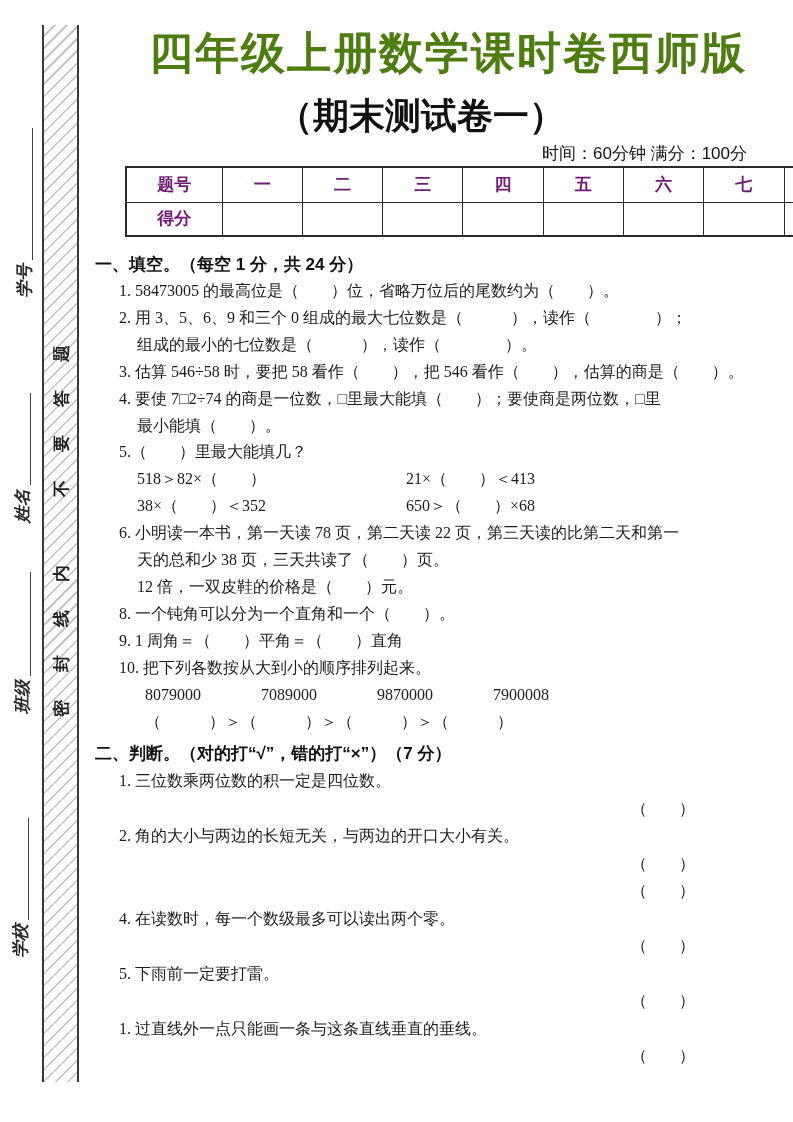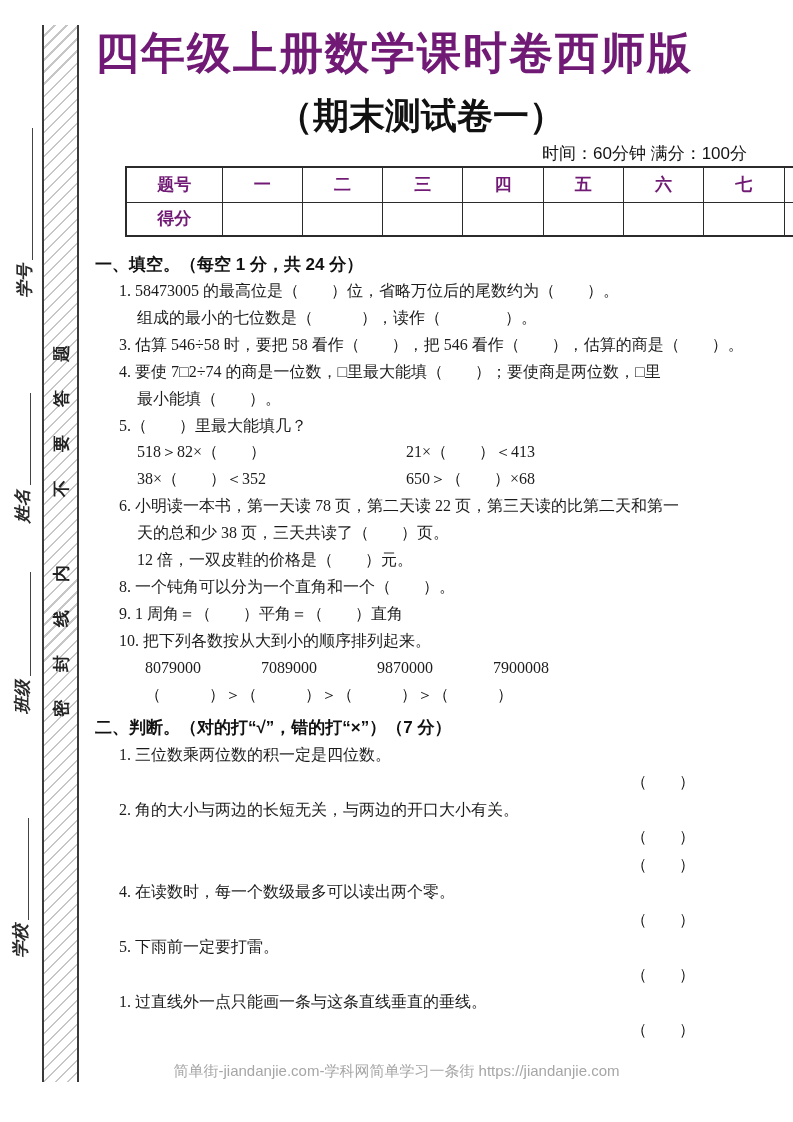--- a/index.html
+++ b/index.html
@@ -28,22 +28,22 @@
   }
   .seal-field .fline { flex:1; border-bottom:1.5px solid #444; margin-bottom:3px; margin-left:4px; }
   .sf-xuehao { left:24px; top:213px; width:170px; }
   .sf-xingming { left:22px; top:458px; width:130px; }
   .sf-banji { left:22px; top:643px; width:142px; }
   .sf-xuexiao { left:20px; top:888px; width:140px; }
 
   
   .content { position:absolute; left:95px; top:22px; width:652px; }
   .title {
-    text-align:left; font-family:"Liberation Sans", sans-serif; font-weight:bold;
-    font-size:44px; line-height:62px; letter-spacing:2px; color:#701a75;
+    text-align:right; font-family:"Liberation Sans", sans-serif; font-weight:bold;
+    font-size:44px; line-height:62px; letter-spacing:2px; color:#4d7c0f;
   }
   .subtitle {
     text-align:center; font-family:"Liberation Sans", sans-serif; font-weight:bold;
     font-size:36px; line-height:52px; margin-top:6px; color:#111;
   }
   .meta {
     text-align:right; font-family:"Liberation Sans", sans-serif;
     font-size:17px; line-height:24px; color:#111;
   }
 
@@ -138,20 +138,21 @@
         <td></td>
         <td></td>
         <td class="total"></td>
       </tr>
     </tbody>
       </table>
 
     <div class="sec-heading">一、填空。（每空 1 分，共 24 分）</div>
     <div class="body-lines">
       <div class="line">1. 58473005 的最高位是（　　）位，省略万位后的尾数约为（　　）。</div>
+      <div class="line">2. 用 3、5、6、9 和三个 0 组成的最大七位数是（　　　），读作（　　　　）；</div>
       <div class="cont">组成的最小的七位数是（　　　），读作（　　　　）。</div>
       <div class="line">3. 估算 546÷58 时，要把 58 看作（　　），把 546 看作（　　），估算的商是（　　）。</div>
       <div class="line">4. 要使 7□2÷74 的商是一位数，□里最大能填（　　）；要使商是两位数，□里</div>
       <div class="cont">最小能填（　　）。</div>
       <div class="line">5.（　　）里最大能填几？</div>
       <div class="expr-row">
         <span class="expr-left">518＞82×（　　）</span>
         <span>21×（　　）＜413</span>
       </div>
       <div class="expr-row">
@@ -194,14 +195,13 @@
         <span>5. 下雨前一定要打雷。</span>
         <span class="judge-bracket">（　　）</span>
       </div>
       <div class="judge-row">
         <span>1. 过直线外一点只能画一条与这条直线垂直的垂线。</span>
         <span class="judge-bracket">（　　）</span>
       </div>
     </div>
   </div>
 
-  <div class="footer">简单街-jiandanjie.com-学科网简单学习一条街 https://jiandanjie.com</div>
 </div>
 
 </body></html>

